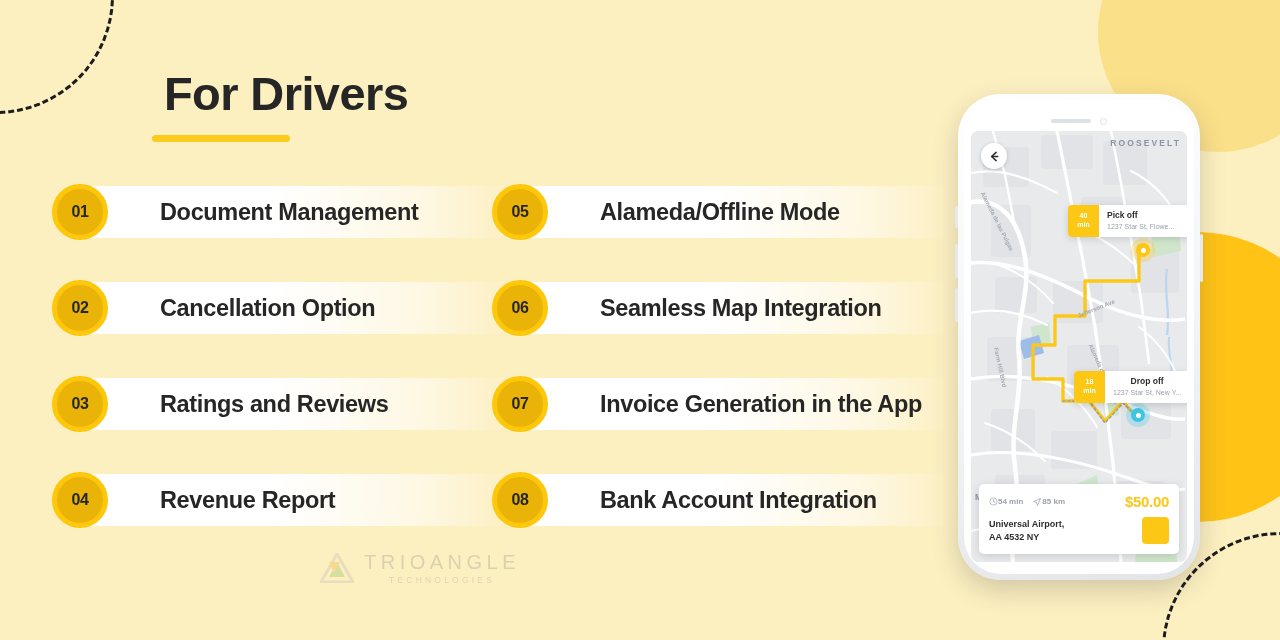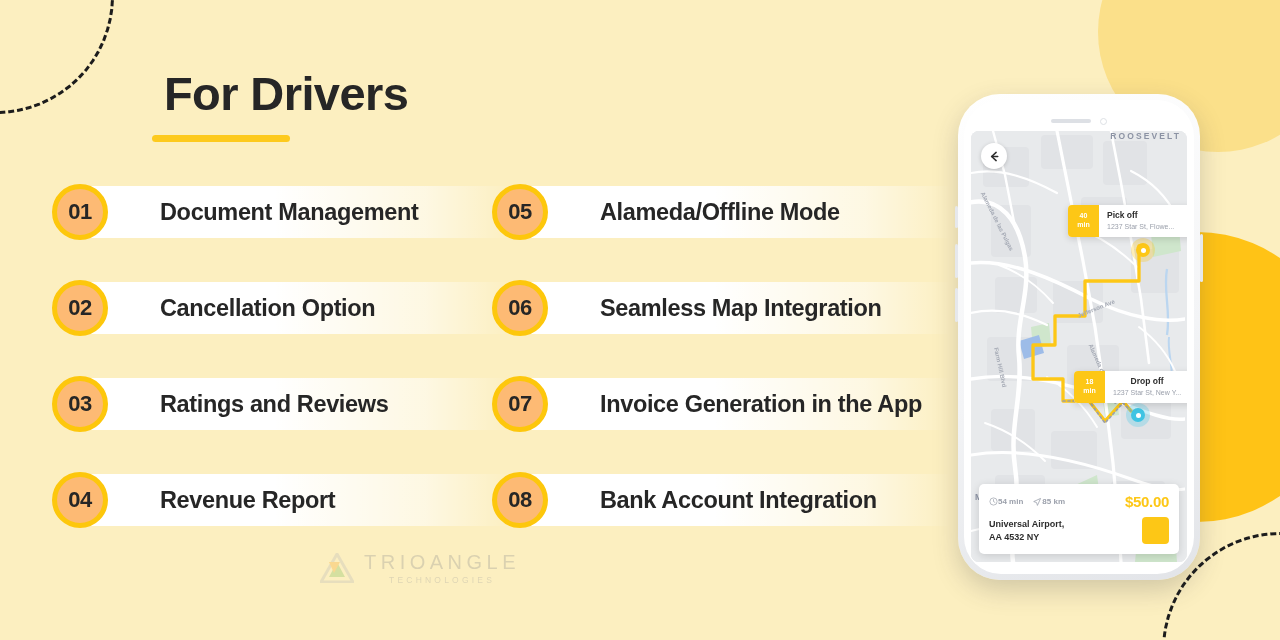--- a/index.html
+++ b/index.html
@@ -104,27 +104,27 @@
     border-radius: 3px;
     background: linear-gradient(to right, #FFFFFF 0%, #FFFFFF 45%, rgba(255,255,255,0.55) 80%, rgba(255,255,255,0.0) 100%);
   }
   .feature-num {
     position: relative;
     z-index: 2;
     width: 56px;
     height: 56px;
     min-width: 56px;
     border-radius: 50%;
-    background: #fdba74;
+    background: #eab308;
     border: 5px solid #FDC70C;
     box-sizing: border-box;
     display: flex;
     align-items: center;
     justify-content: center;
-    font-size: 22px;
+    font-size: 16px;
     font-weight: 800;
     color: #262626;
     letter-spacing: -0.5px;
   }
   .feature-label {
     position: relative;
     z-index: 2;
     margin-left: 52px;
     font-size: 23.5px;
     font-weight: 800;
@@ -238,21 +238,21 @@
     width: 26px; height: 26px;
     border-radius: 50%;
     background: #FFFFFF;
     box-shadow: 0 1px 4px rgba(0,0,0,0.18);
     display: flex; align-items: center; justify-content: center;
     z-index: 9;
   }
   .map-district {
     position: absolute;
     right: 6px;
-    top: 0;
+    top: 7px;
     font-size: 8.5px;
     letter-spacing: 2.1px;
     color: #8C93A4;
     font-weight: 700;
     z-index: 6;
   }
   .map-district-2 {
     position: absolute;
     left: 4px;
     bottom: 60px;

